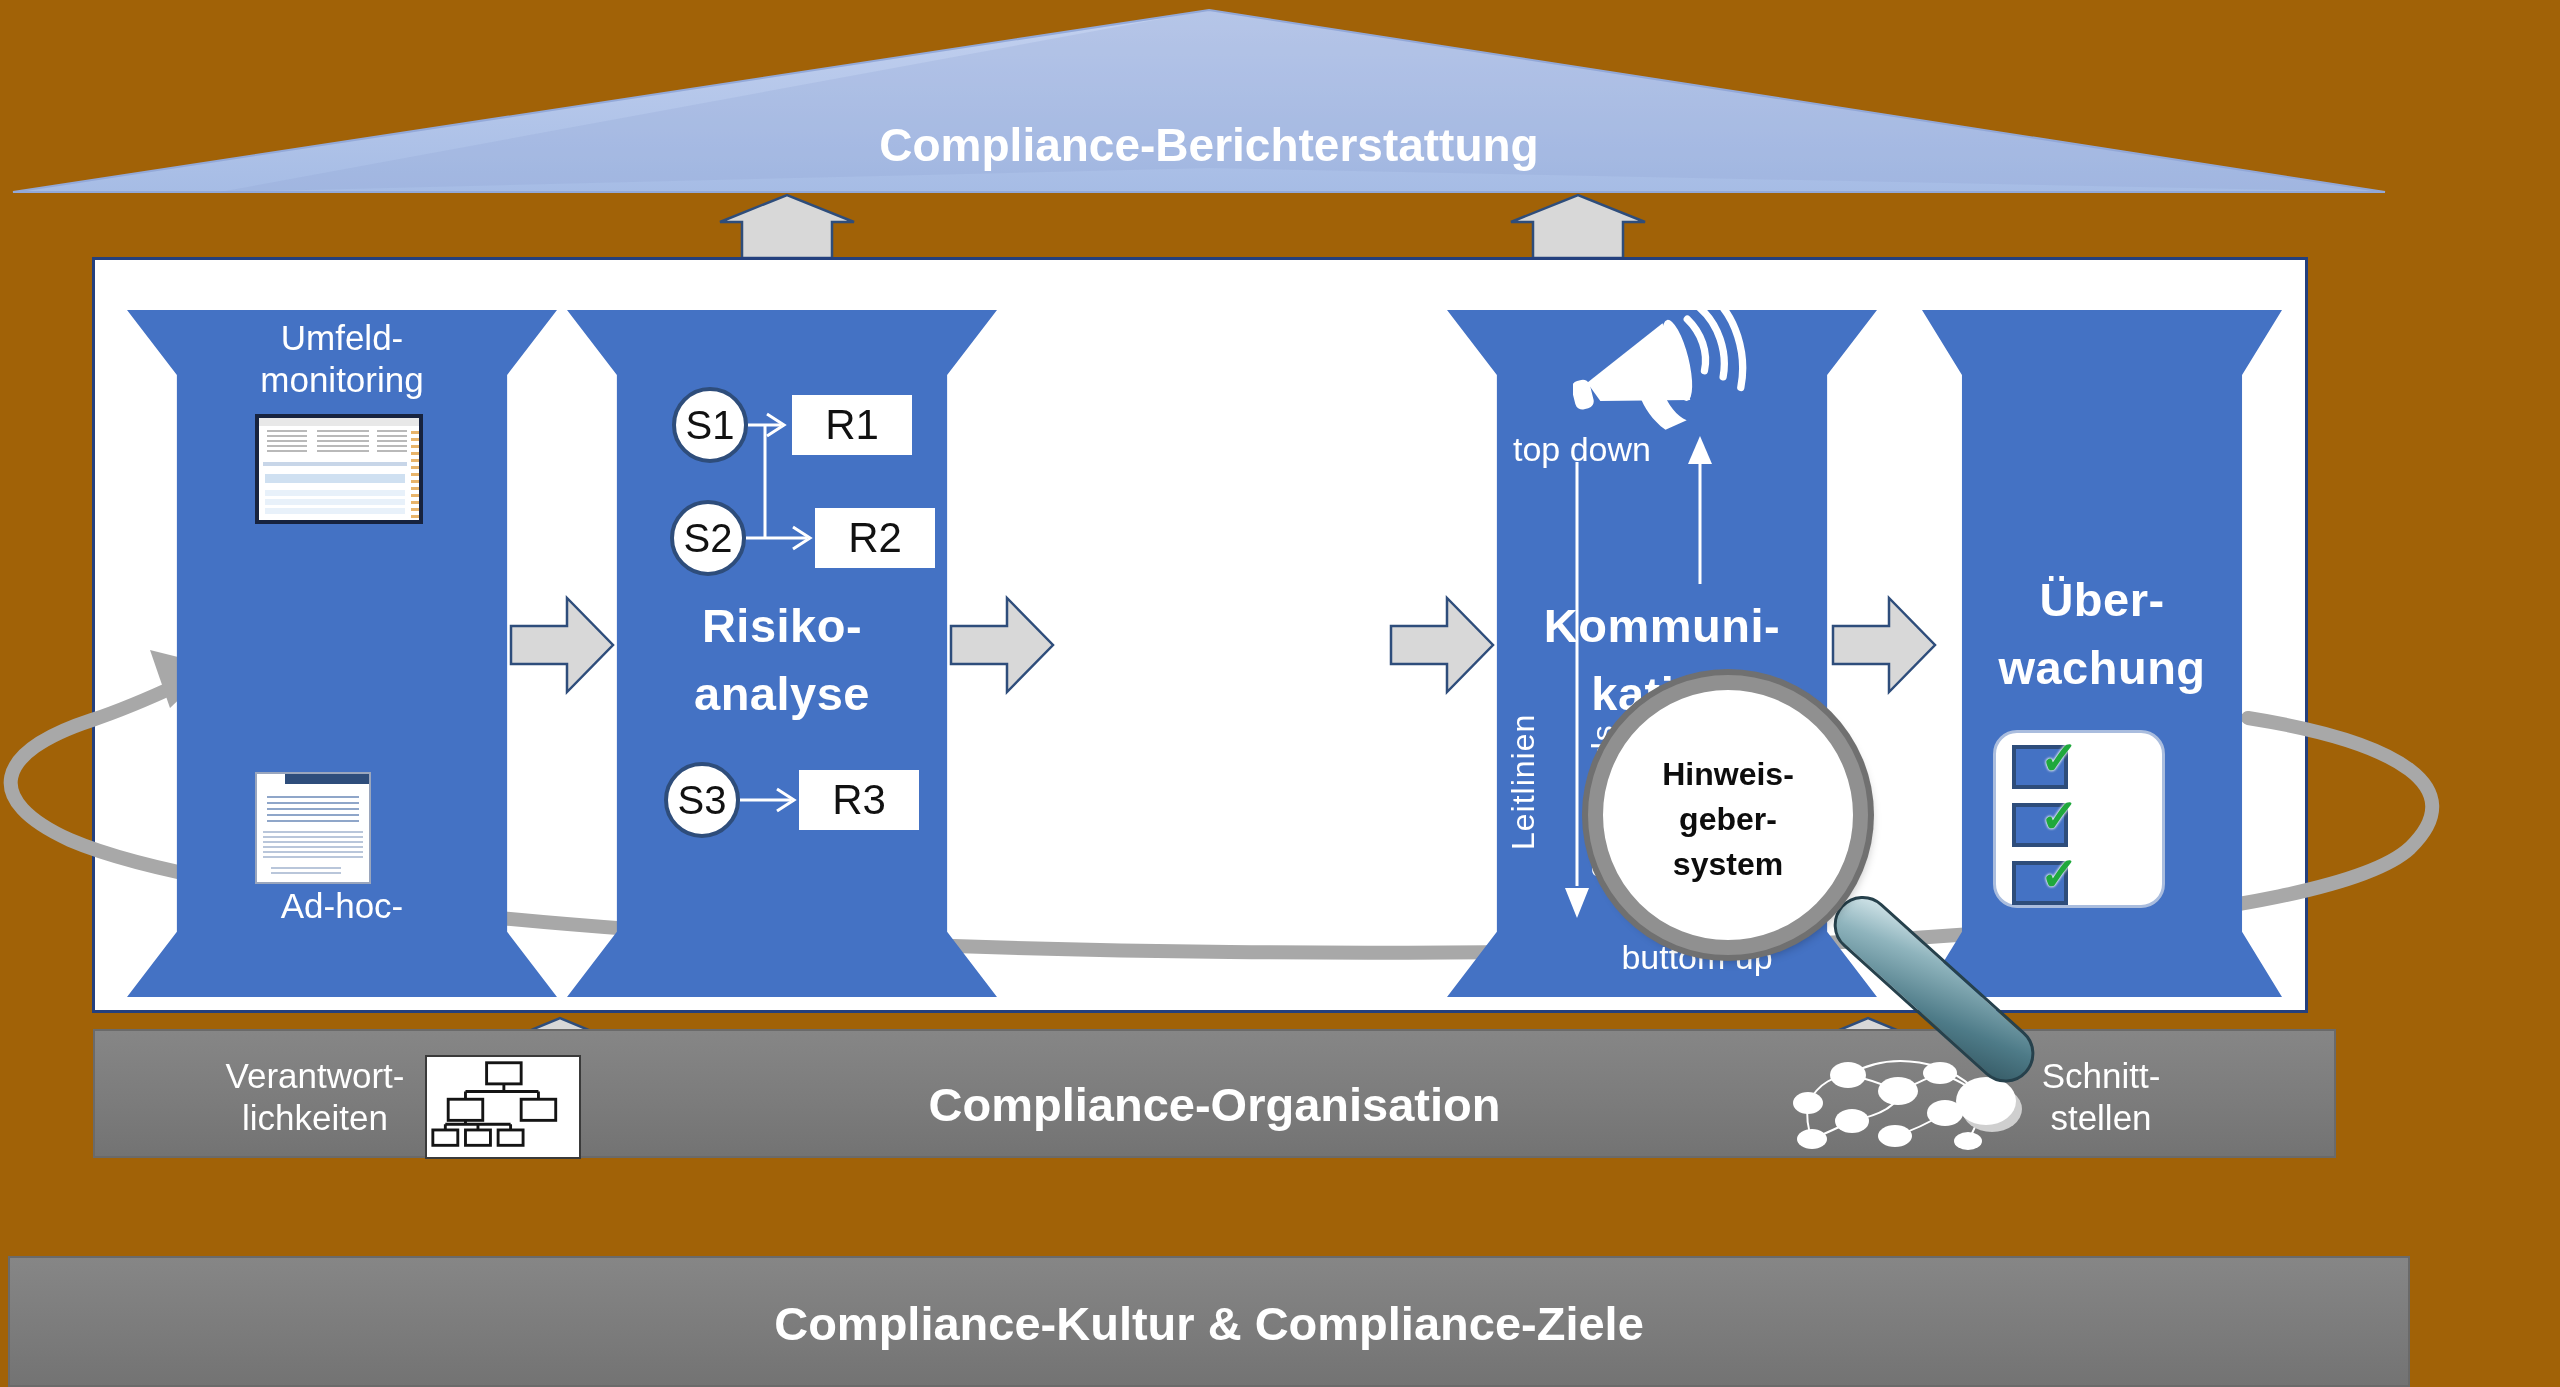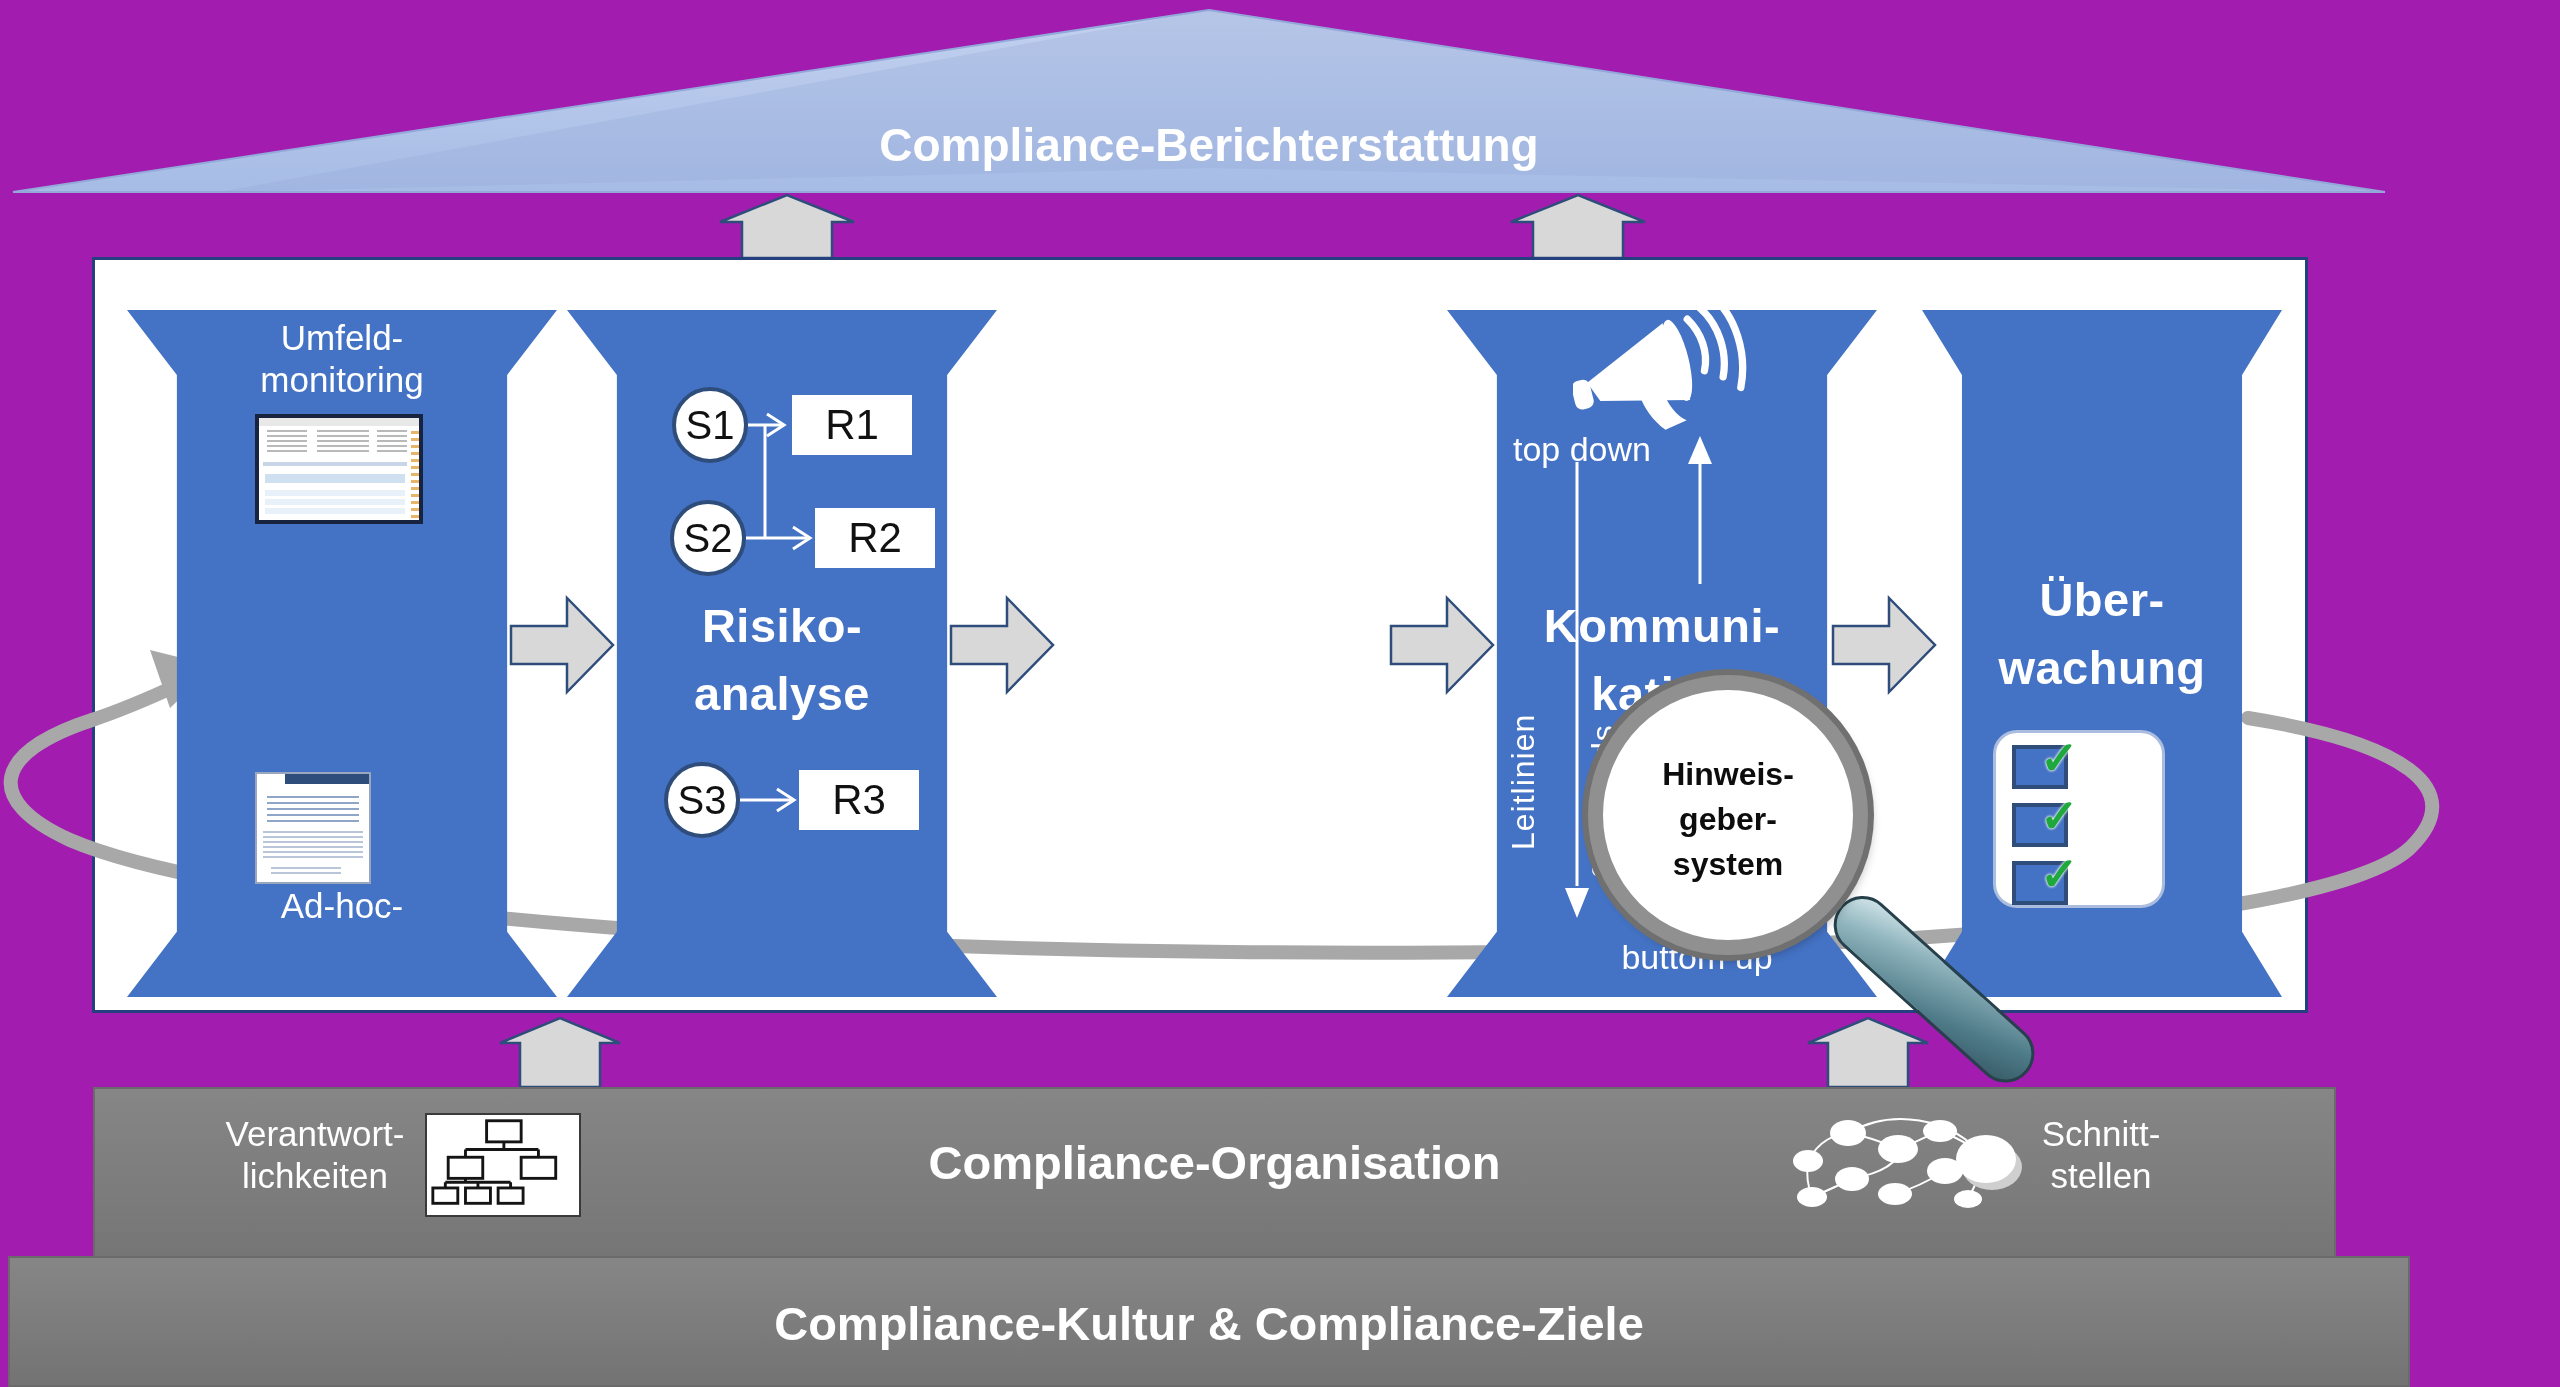--- a/index.html
+++ b/index.html
@@ -1,16 +1,16 @@
 <!DOCTYPE html>
 <html style="--pillar-blue: #4472c4; --roof-blue: #aec3e8; --roof-blue-light: #c3d1ef; --bar-gray: #7f7f7f; --arrow-gray: #d8d8d8; --outline-navy: #2e4d7b; --loop-gray: #a8a8a8; --check-green: #1fa83c;"><head>
 <meta charset="utf-8">
 <style>
   html,body{margin:0;padding:0;background:#ffffff;}
-  .stage{position:relative;width:2560px;height:1387px;background:#a21caf;overflow:hidden;
+  .stage{position:relative;width:2560px;height:1387px;background:#a16207;overflow:hidden;
          font-family:"Liberation Sans",sans-serif;}
   .abs{position:absolute;}
   .ctr{text-align:center;}
   .white{color:#fff;}
   .pillar{position:absolute;top:310px;height:687px;background:var(--pillar-blue,#4472c4);}
   .pillar-clip{clip-path:polygon(0 0,100% 0,88.4% 9.46%,88.4% 90.5%,100% 100%,0 100%,11.6% 90.5%,11.6% 9.46%);}
   .pillar-clip-narrow{clip-path:polygon(0 0,100% 0,88.9% 9.46%,88.9% 90.5%,100% 100%,0 100%,11.1% 90.5%,11.1% 9.46%);}
   .ptitle{position:absolute;left:0;width:100%;text-align:center;color:#fff;
           font-size:47px;font-weight:bold;letter-spacing:.5px;}
   .plabel{position:absolute;left:0;width:100%;text-align:center;color:#fff;font-size:35px;}
@@ -193,21 +193,21 @@
     <path d="M2,34 H58 V6 L104,53 L58,100 V72 H2 Z" fill="#d8d8d8" stroke="#2e4d7b" stroke-width="2.5"></path>
   </svg>
 
   <svg class="abs" style="left:497px;top:1015px;" width="127" height="72">
     <path d="M23,72 V28 H3 L63,3 L123,28 H103 V72 Z" fill="#d8d8d8" stroke="#2e4d7b" stroke-width="2.5"></path>
   </svg>
   <svg class="abs" style="left:1805px;top:1015px;" width="127" height="72">
     <path d="M23,72 V28 H3 L63,3 L123,28 H103 V72 Z" fill="#d8d8d8" stroke="#2e4d7b" stroke-width="2.5"></path>
   </svg>
 
-  <div class="bar" style="left:93px;top:1087px;width:2243px;height:192px;">
+  <div class="bar" style="left:93px;top:1029px;width:2243px;height:129px;">
     <div class="bar-label" style="left:90px;top:24px;width:260px;">
       <div>Verantwort-</div>
       <div>lichkeiten</div>
     </div>
     <div class="abs" style="left:330px;top:24px;width:152px;height:100px;background:#fff;border:2px solid #3a3a3a;">
       <svg width="148" height="96" viewBox="0 0 150 100">
         <g fill="#fff" stroke="#141414" stroke-width="3">
           <path d="M78,28 V36 M38,36 H114 M38,36 V44 M114,36 V44 M38,66 V70 M17,70 H85 M17,70 V76 M51,70 V76 M85,70 V76" fill="none"></path>
           <rect x="60" y="6" width="36" height="22"></rect>
           <rect x="20" y="44" width="36" height="22"></rect>

